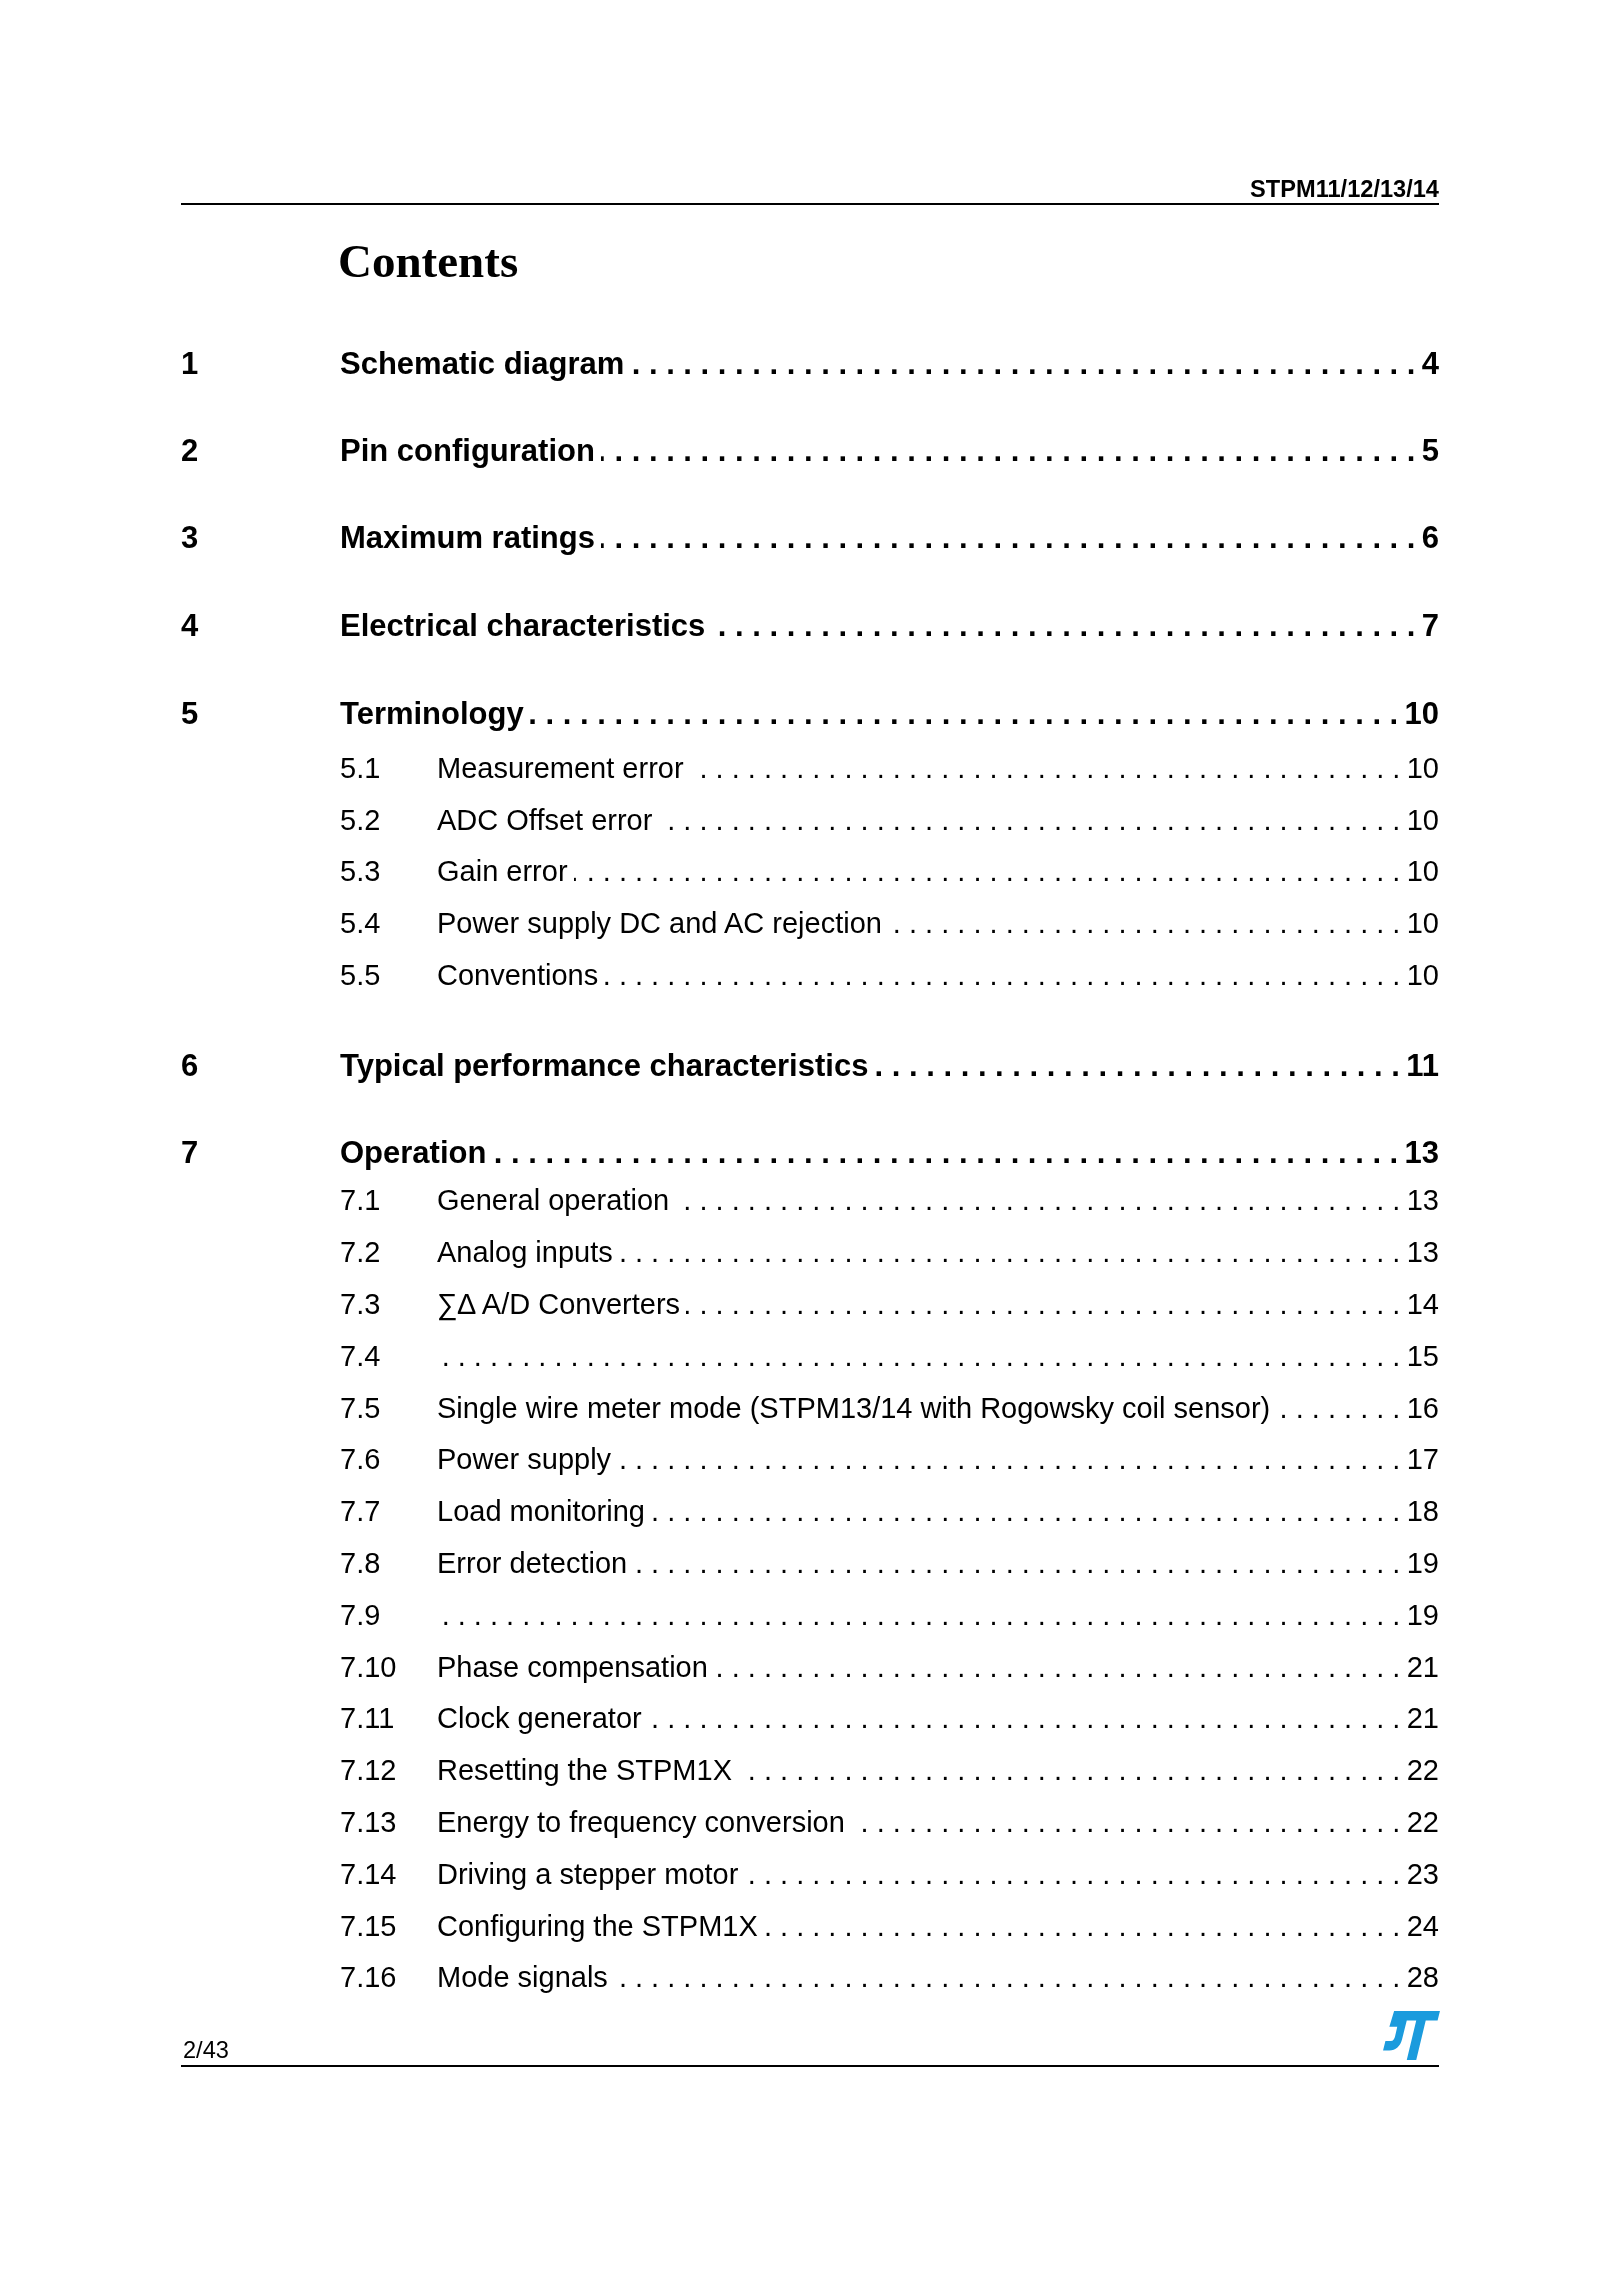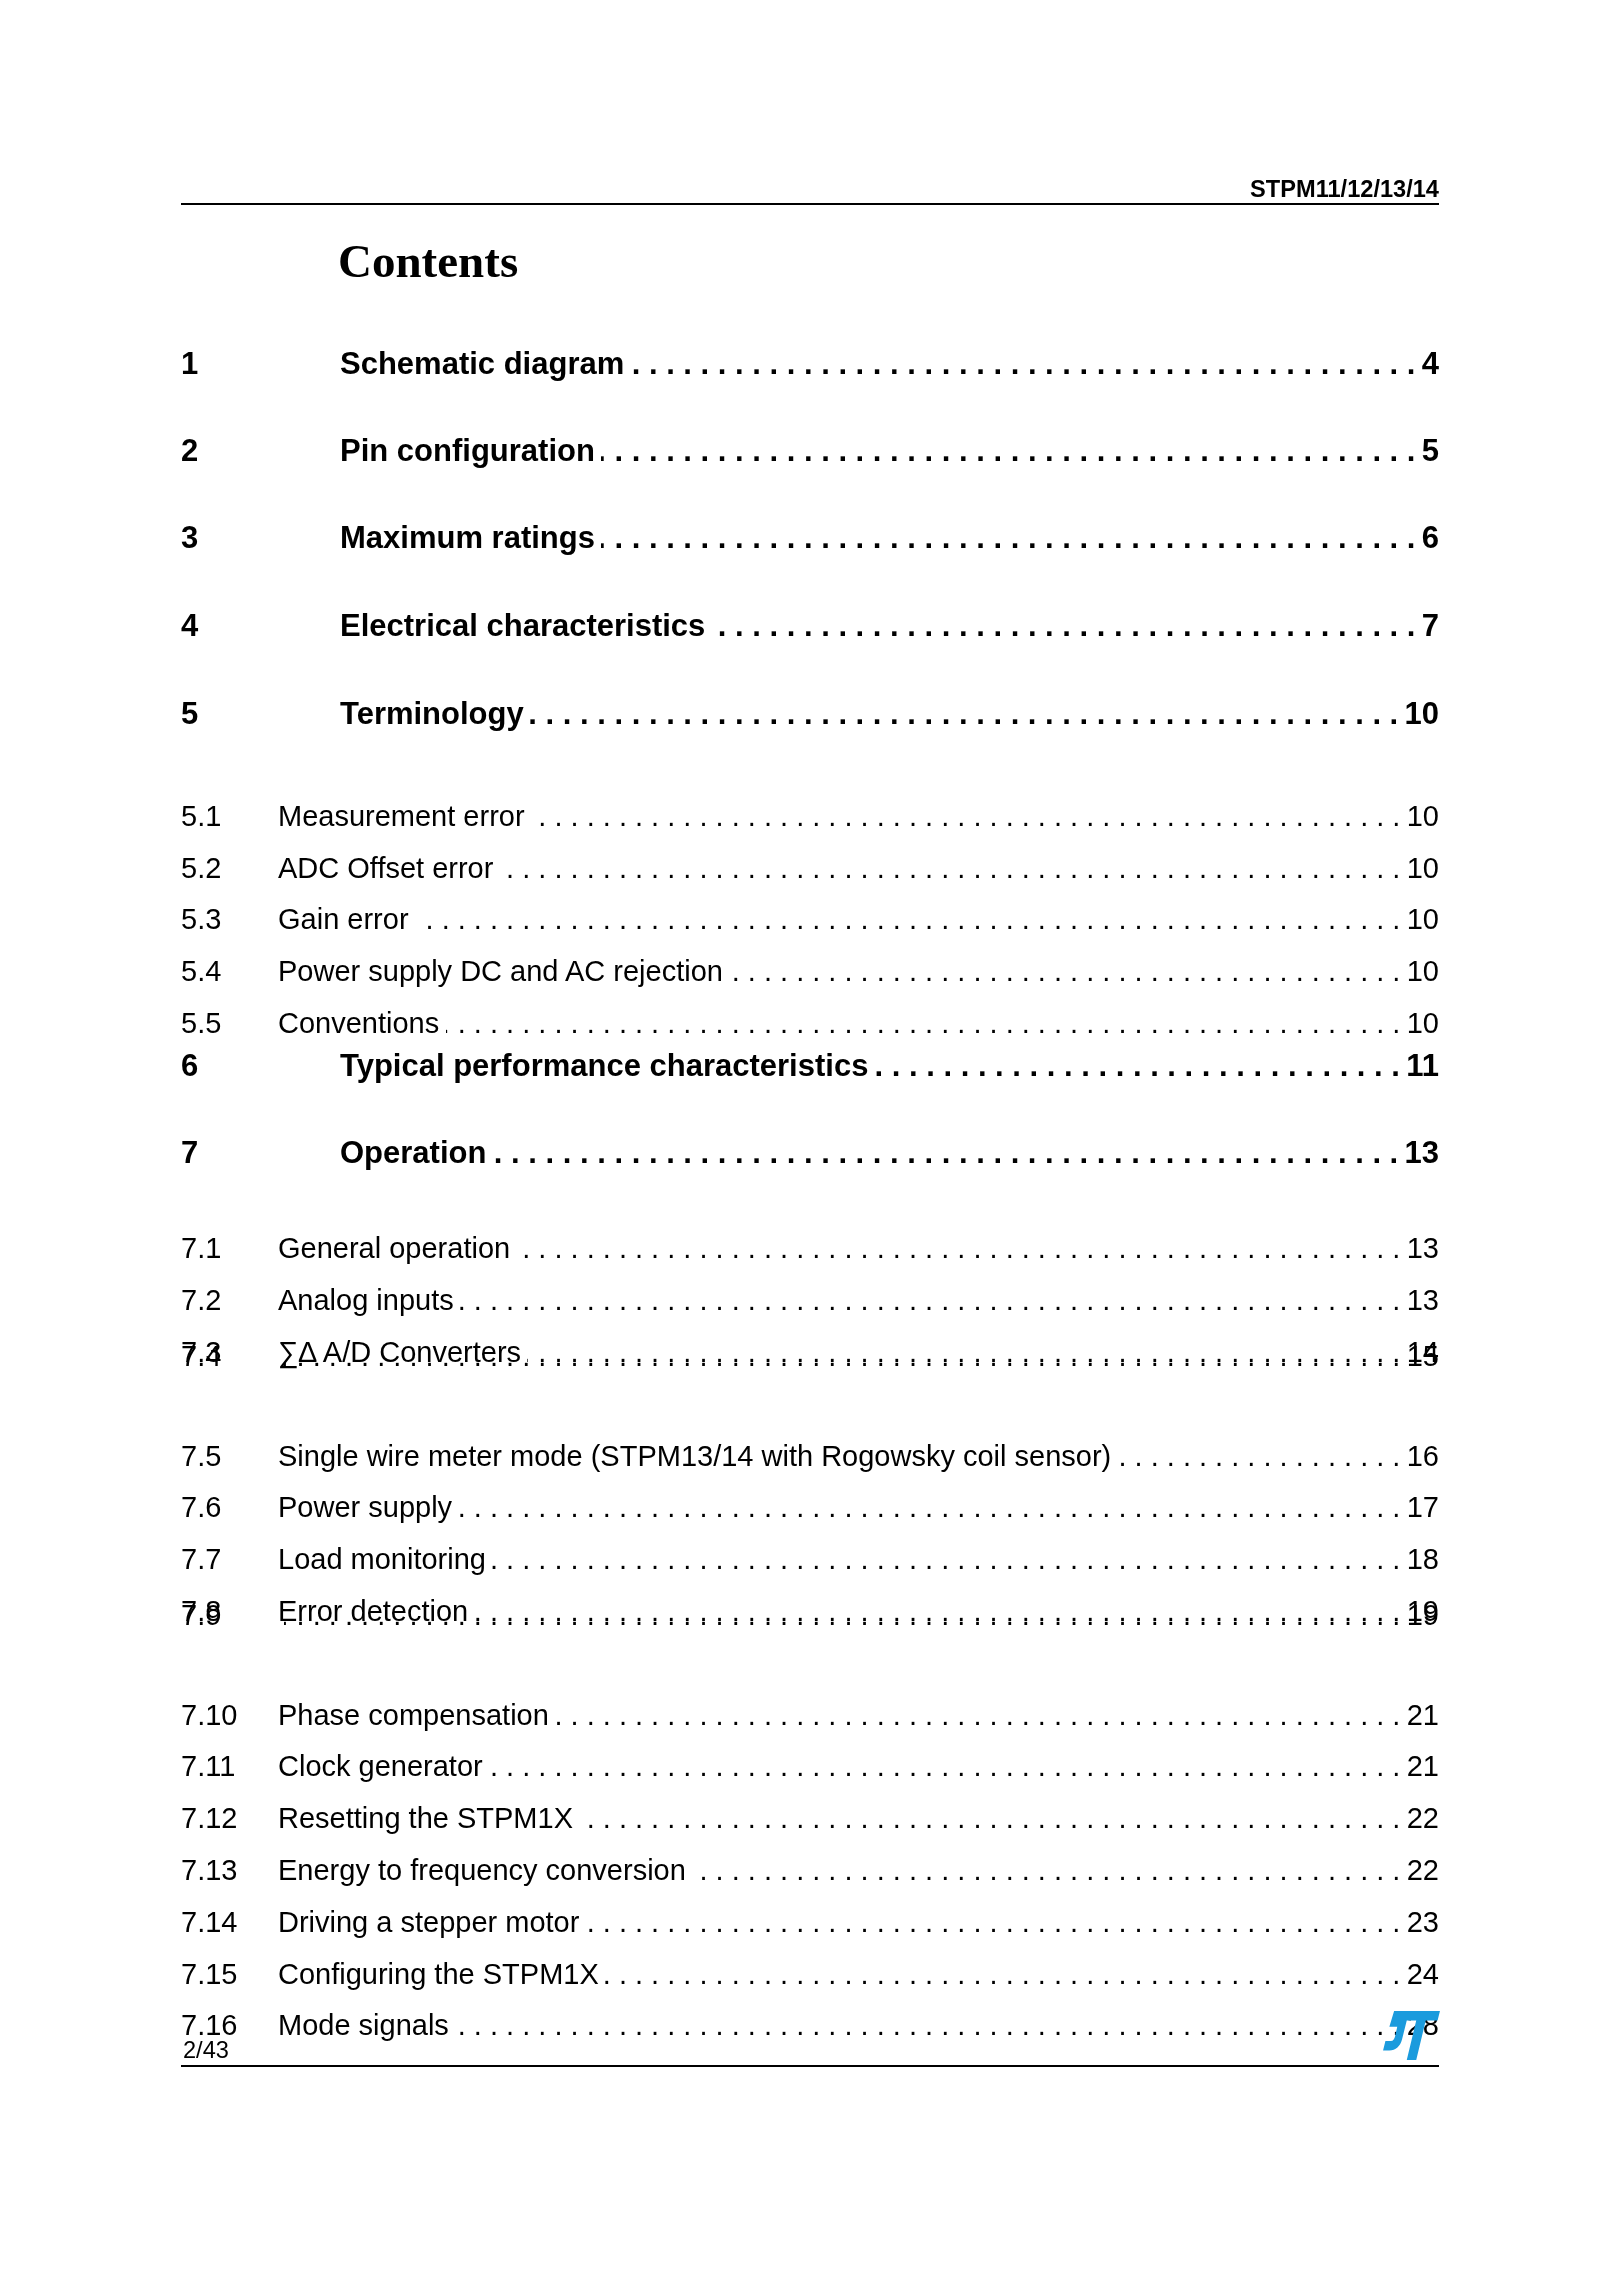--- a/index.html
+++ b/index.html
@@ -15,22 +15,22 @@
   .row .num { flex: none; }
   .row .title { flex: none; }
   .row .leader { flex: 1 1 auto; overflow: hidden; margin: 0 6.3px; }
   .row .leader::before { content: ". . . . . . . . . . . . . . . . . . . . . . . . . . . . . . . . . . . . . . . . . . . . . . . . . . . . . . . . . . . . . . . . . . . . . . . . . . . . . . . . . . . . . . . . . . . . . . . . . . . . . . . . . . . . . . . . . . . . . . ."; white-space: nowrap; }
   .row .leader { direction: rtl; text-align: left; }
   .row .page { flex: none; text-align: right; }
 
   .row.sec { font-weight: bold; font-size: 31px; height: 39px; line-height: 39px; }
   .row.sec .num { width: 159px; }
   .row.sub { font-size: 29px; height: 36px; line-height: 36px; }
-  .row.sub .num { width: 97px; }
-  .row.sub .title { transform-origin: left; margin-top: 48px; }
+  .row.sub .num { width: 97px; margin-left: 159px; }
+  .row.sub .title { transform-origin: left; }
 
   .footer-page { position: absolute; left: 183px; top: 2037px; font-size: 23.6px; }
   .st-logo { position: absolute; left: 1383px; top: 2011px; width: 57px; height: 49px; }
 </style>
 </head>
 <body>
 
 <div class="hdr-title">STPM11/12/13/14</div>
 <div class="rule top"></div>
 

